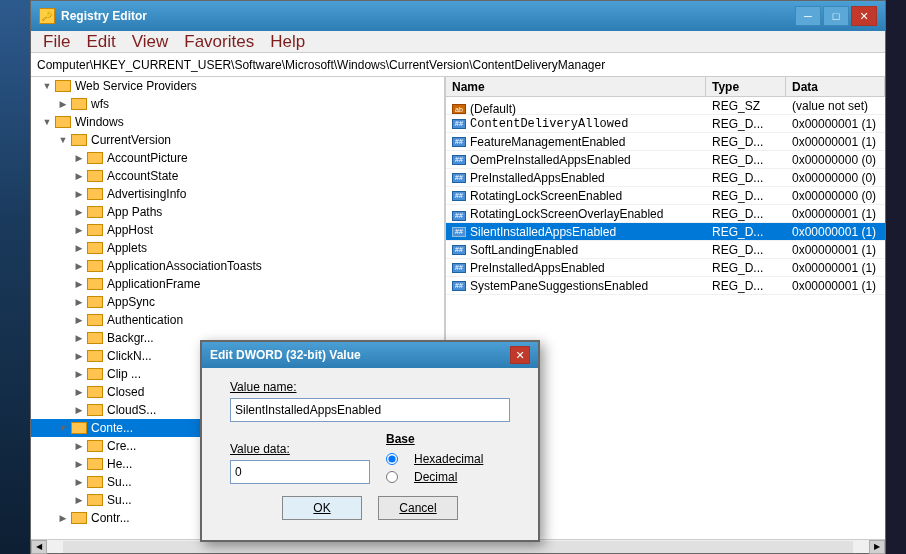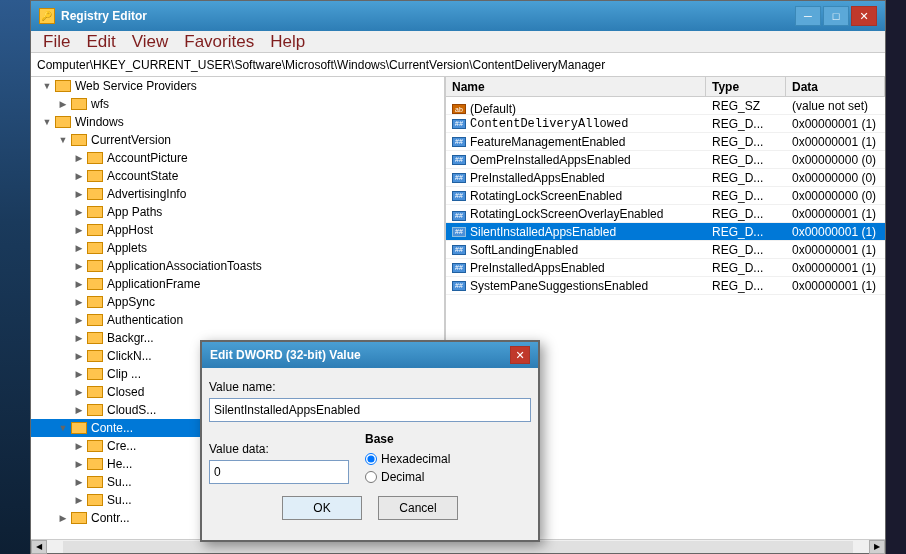--- a/index.html
+++ b/index.html
@@ -296,21 +296,22 @@
       background: #c0392b;
       border: 1px solid #a93226;
       color: white;
       font-size: 11px;
       display: flex;
       align-items: center;
       justify-content: center;
       cursor: pointer;
     }
     .modal-body {
-      padding: 12px 7px;
+      padding: 12px 28px;
+      text-decoration: underline;
     }
     .modal-field-label {
       font-size: 12px;
       color: #000;
       margin-bottom: 4px;
     }
     .modal-input {
       width: 100%;
       height: 24px;
       border: 1px solid #7a9cc4;
@@ -342,21 +343,21 @@
     }
     .modal-base-label {
       font-size: 12px;
       font-weight: 600;
       color: #000;
       margin-bottom: 2px;
     }
     .radio-row {
       display: flex;
       align-items: center;
-      gap: 4px;
+      gap: 16px;
       font-size: 12px;
     }
     .radio-input {
       width: 12px;
       height: 12px;
       cursor: pointer;
     }
     .modal-buttons {
       display: flex;
       justify-content: center;

